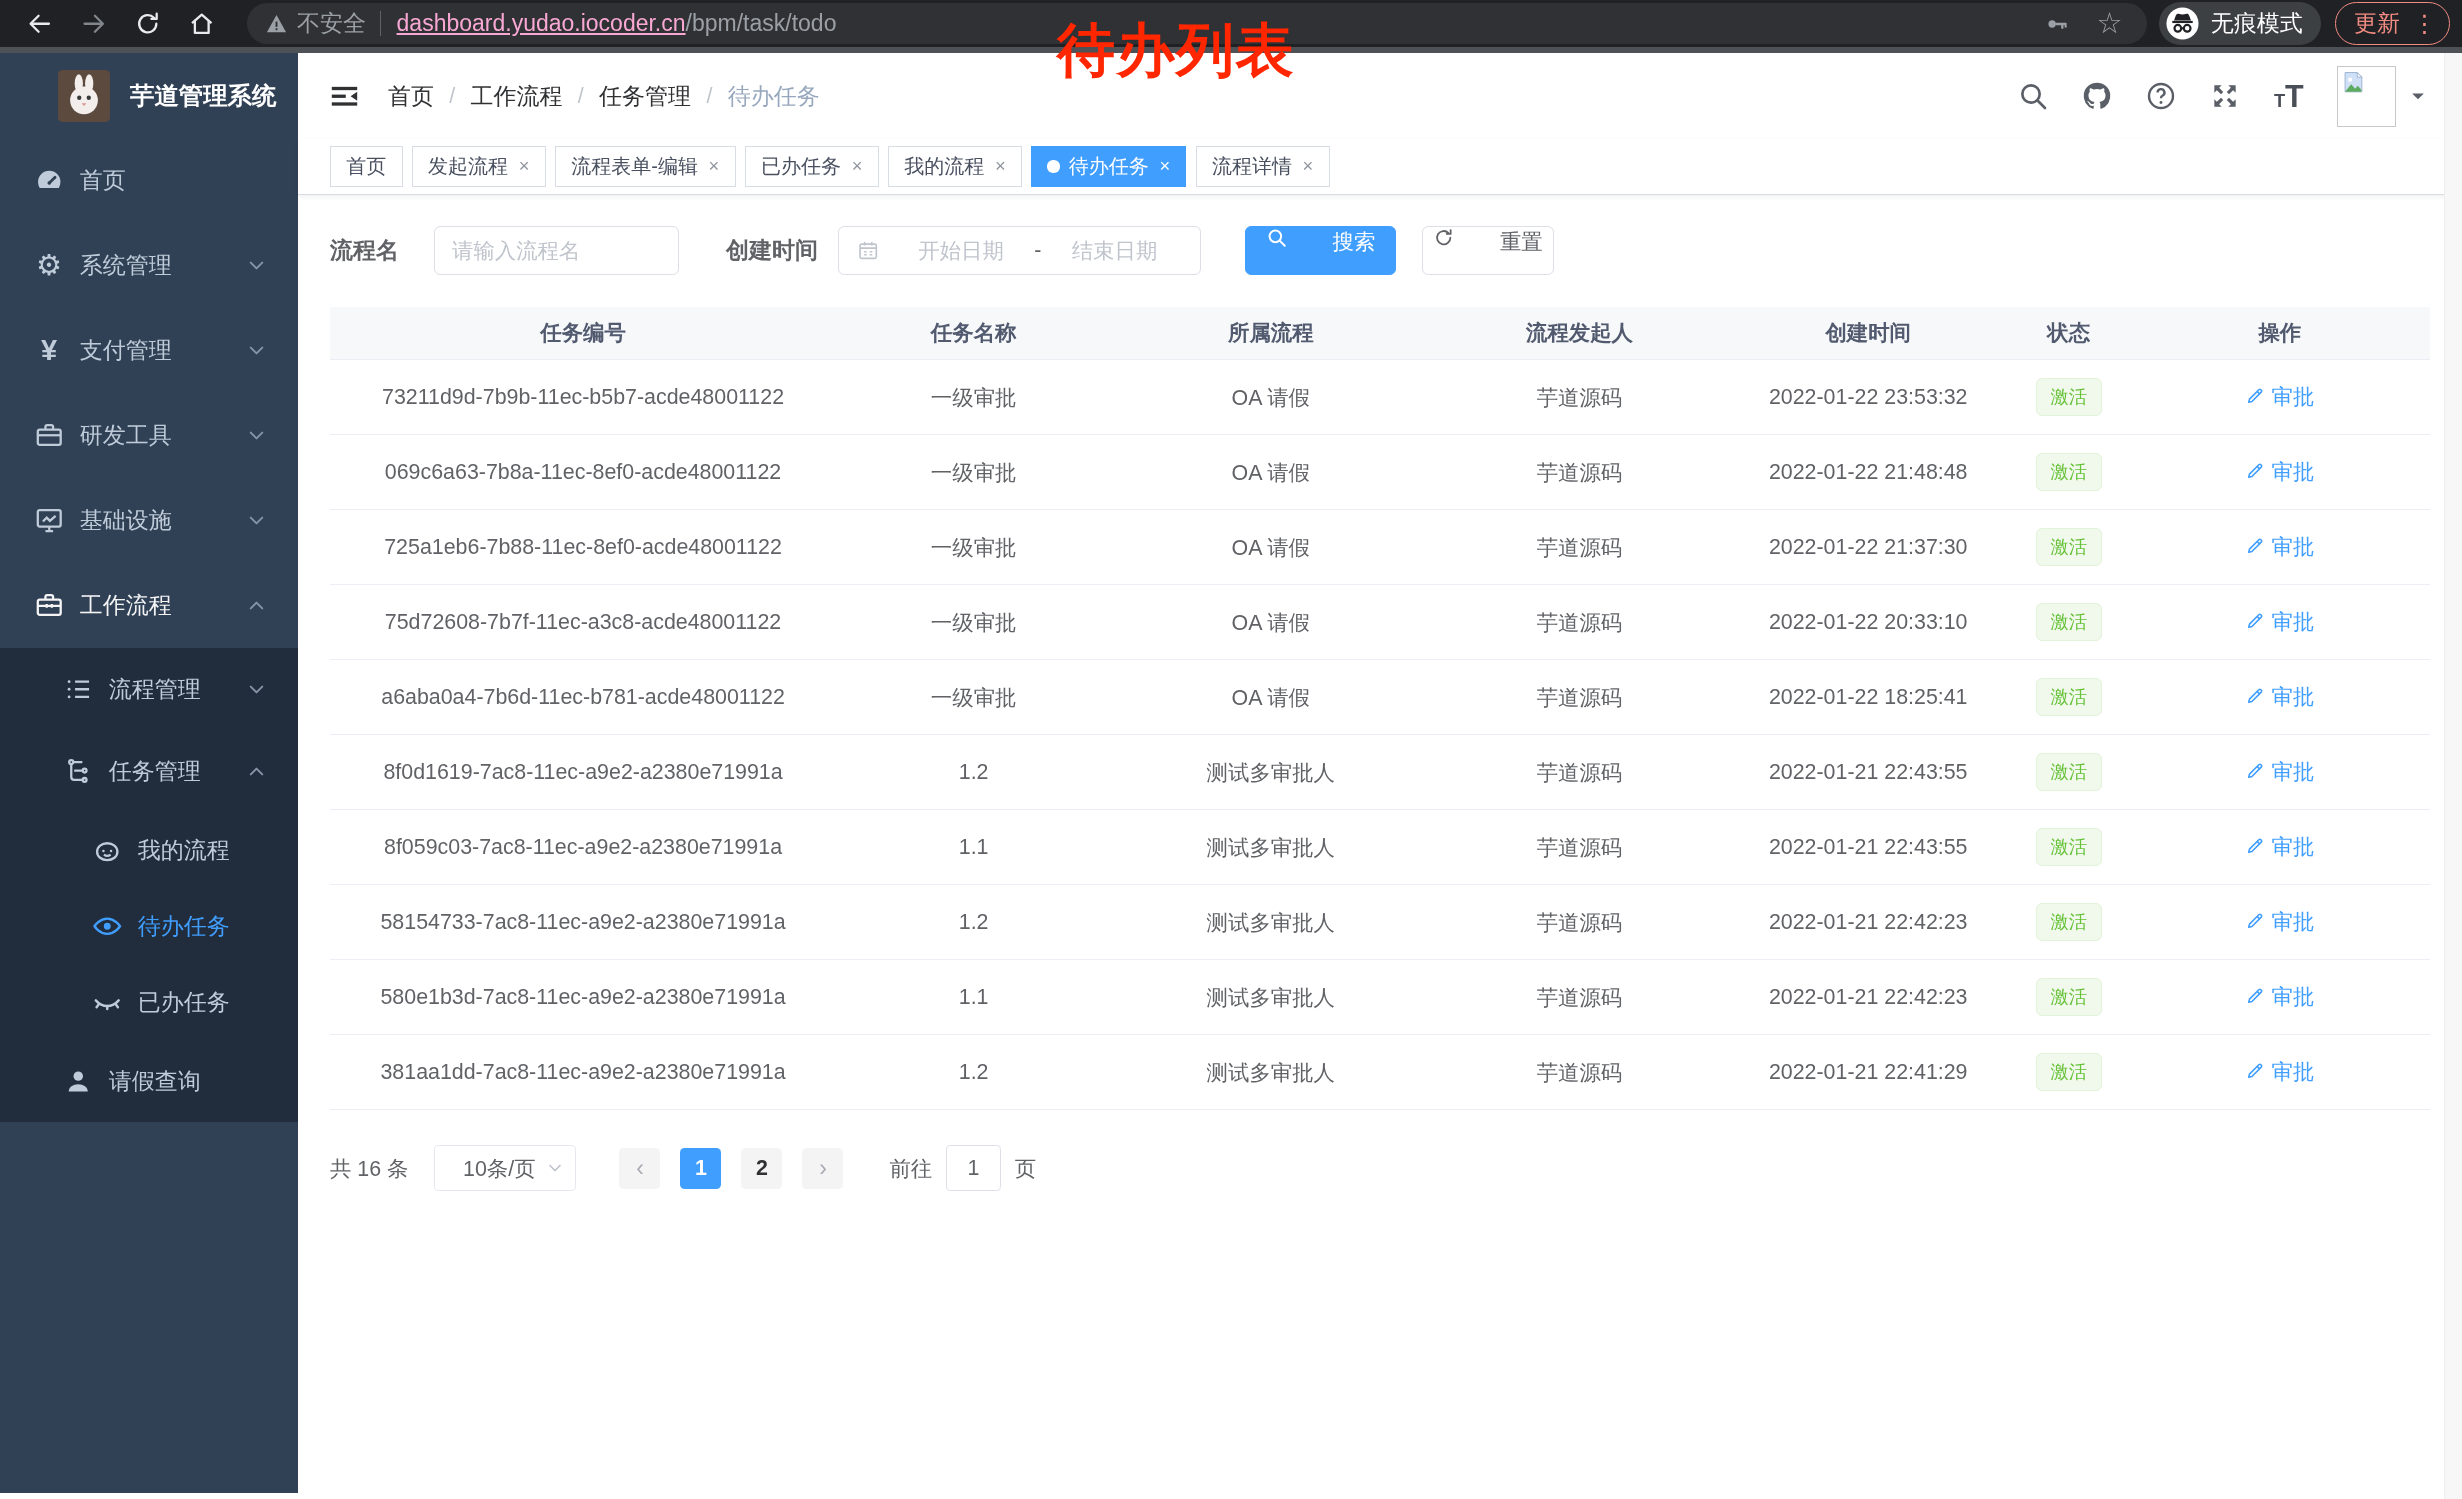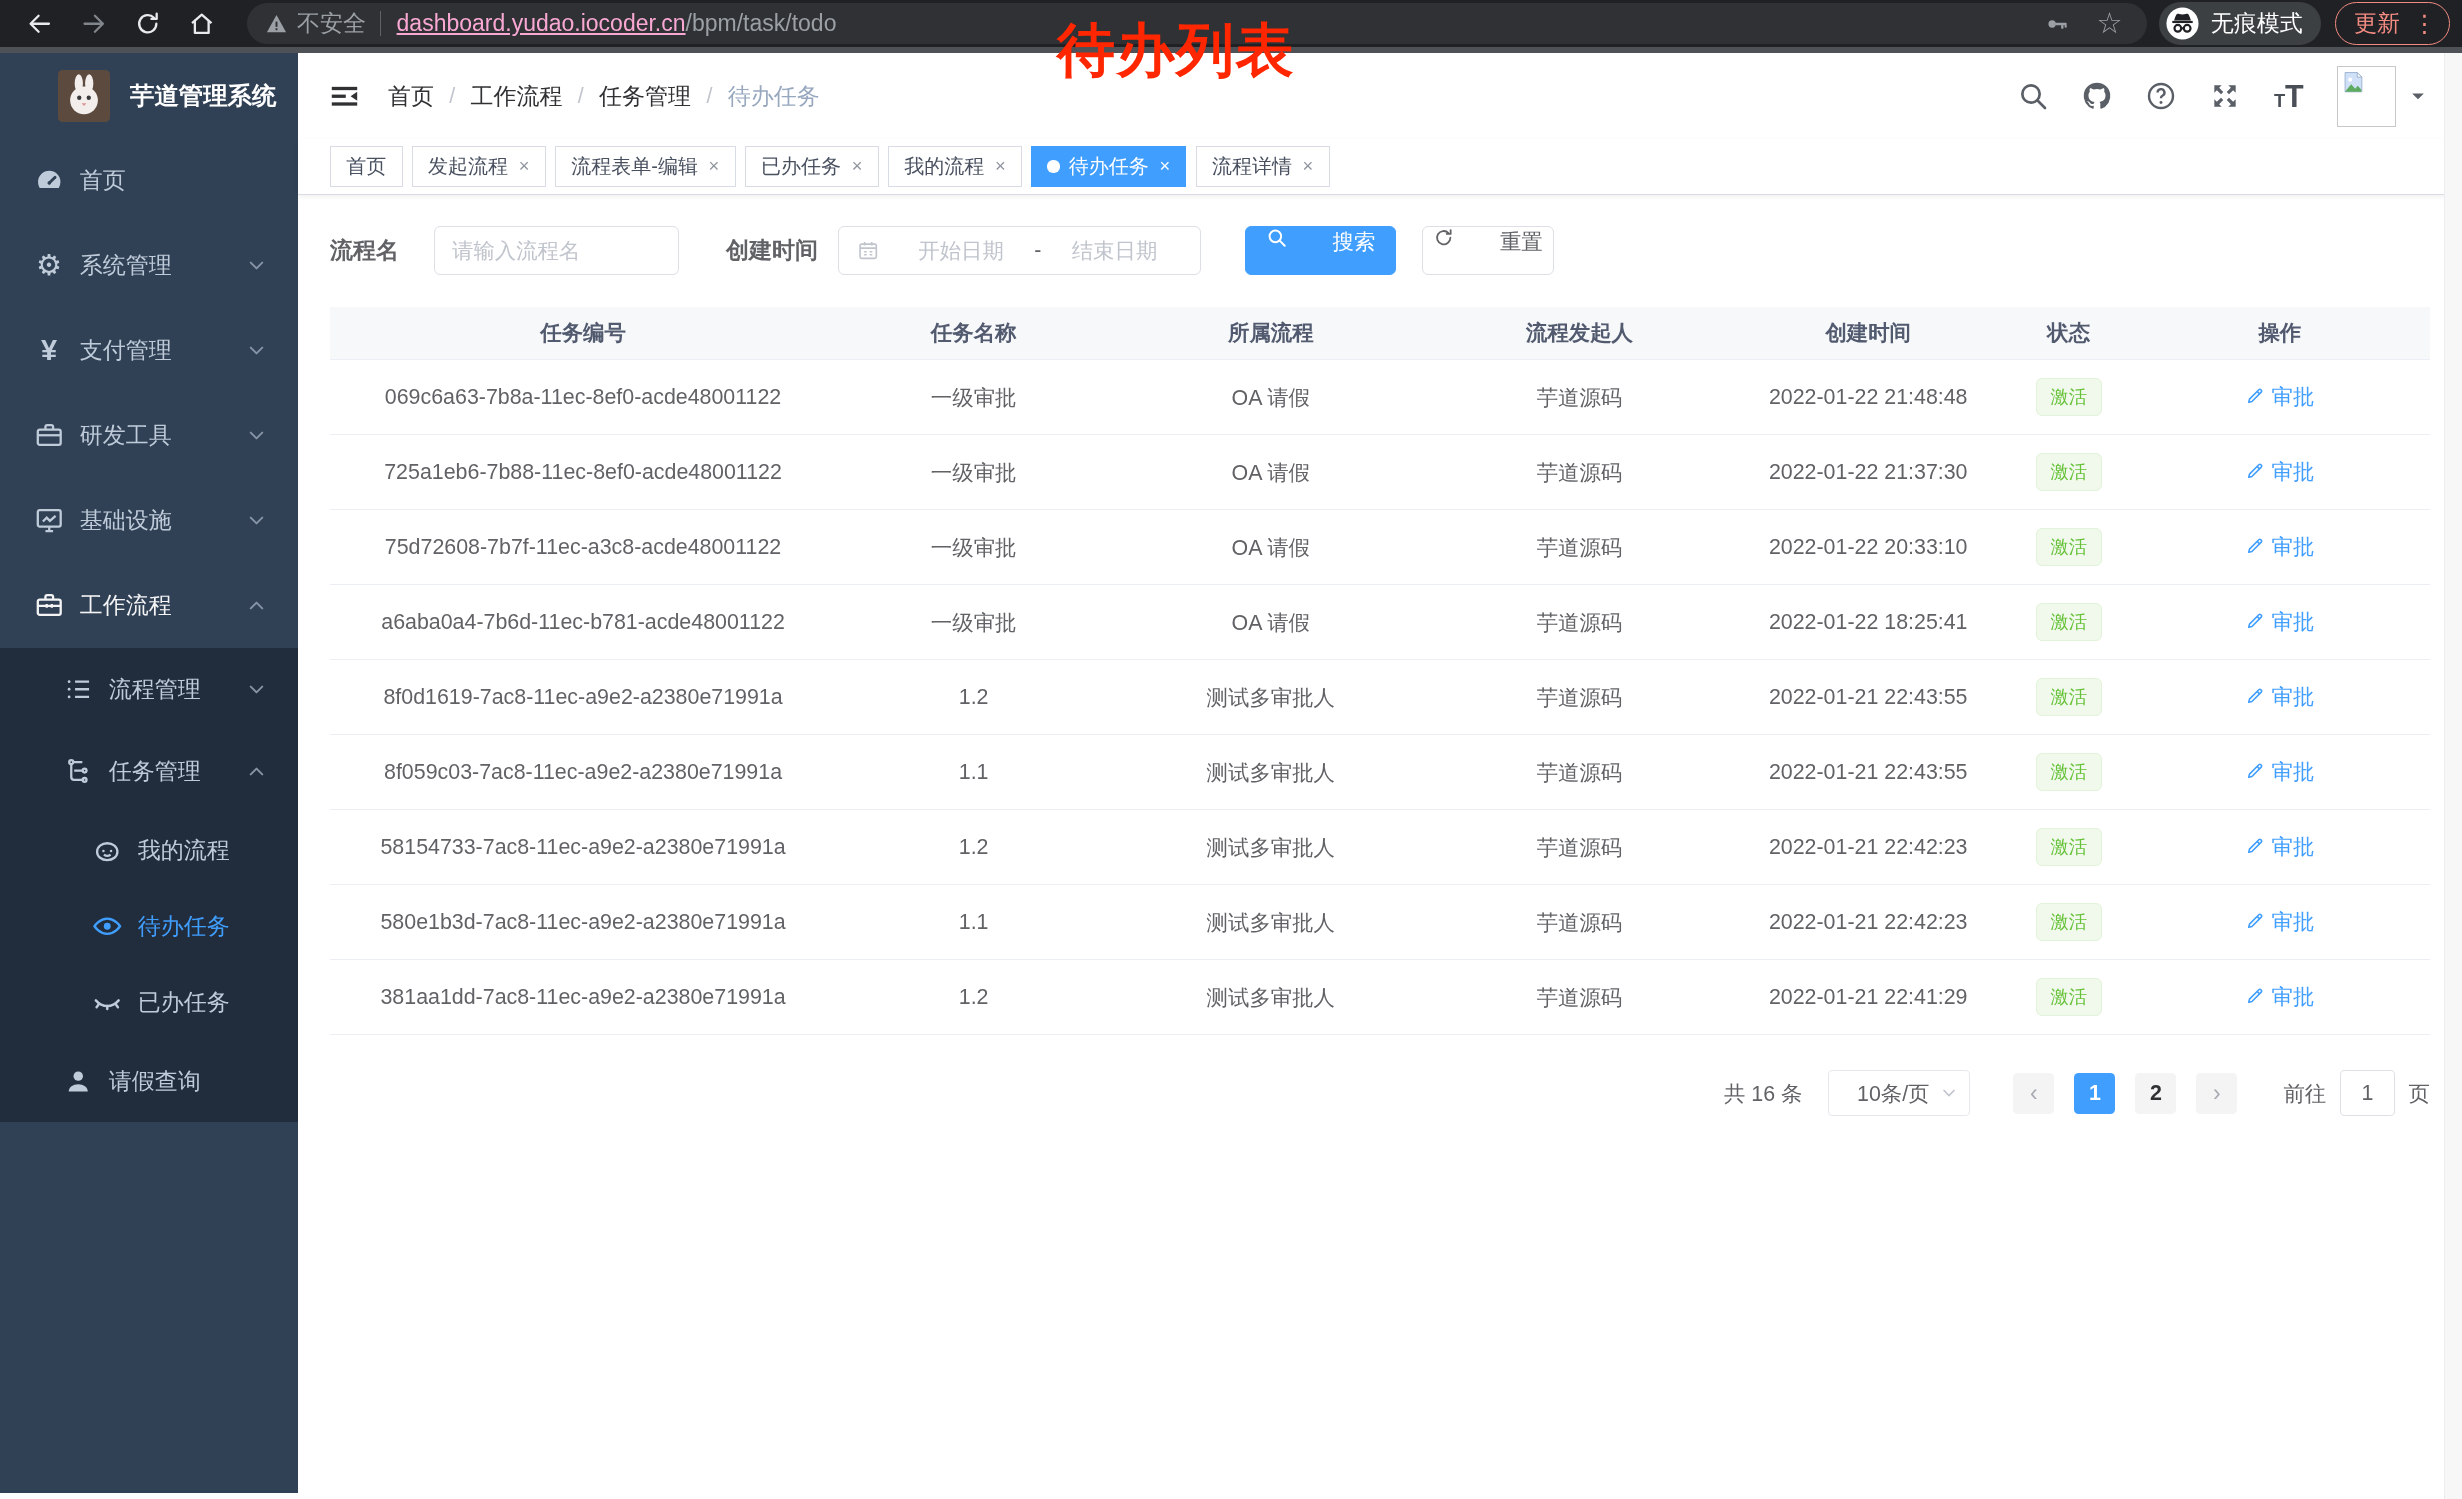--- a/index.html
+++ b/index.html
@@ -102,21 +102,21 @@
 
   table.grid { width:100%; border-collapse:collapse; table-layout:fixed; }
   table.grid th { height:53px; background:#f7f8fa; font-size:21.4px; font-weight:bold; color:#515a6e; border-bottom:0.8px solid #ebeef5; }
   table.grid td { height:75px; font-size:21.4px; color:#606266; text-align:center; border-bottom:0.8px solid #ebeef5; background:#fff; overflow:hidden; white-space:nowrap; }
   .badge { display:inline-block; padding:7.6px 13.7px; background:#f0f9eb; border:0.8px solid #e1f3d8; border-radius:6.1px; color:#67c23a; font-size:18.3px; line-height:1.1; }
   .action-link { display:inline-flex; align-items:center; color:#409eff; font-size:21.4px; cursor:pointer; text-decoration:none; }
   .action-link .pic { width:20px; height:20px; margin-right:6.1px; }
   .action-link .pic svg { width:100%; height:100%; }
 
   
-  .pagination { display:flex; align-items:center; justify-content:flex-end; margin-top:35px; font-size:21.4px; color:#606266; }
+  .pagination { display:flex; align-items:center; margin-top:35px; font-size:21.4px; color:#606266; }
   .pg-total { margin-right:26px; }
   .pg-size { width:142px; height:46px; border:0.8px solid #e4e7ed; border-radius:4.6px; display:flex; align-items:center; padding:0 10.7px 0 18.3px; color:#606266; }
   .pg-size .val { flex:1; text-align:center; }
   .pg-size .car { width:20px; height:20px; color:#c0c4cc; }
   .pg-size .car svg { width:100%; height:100%; }
   .pg-btn { width:41px; height:41px; border-radius:4.6px; background:#f4f4f5; display:flex; align-items:center; justify-content:center; font-size:21.4px; color:#303133; margin-left:20px; cursor:pointer; font-weight:bold; }
   .pg-btn.nav { color:#a8abb2; font-weight:normal; font-size:23px; }
   .pg-btn.first { margin-left:43px; }
   .pg-btn.active { background:#409eff; color:#fff; }
   .pg-goto { margin-left:46px; white-space:nowrap; }
@@ -504,20 +504,35 @@
                 <th>任务名称</th>
                 <th>所属流程</th>
                 <th>流程发起人</th>
                 <th>创建时间</th>
                 <th>状态</th>
                 <th>操作</th>
               </tr>
             </thead>
           <tbody id="tbody">
               <tr>
+                <td>73211d9d-7b9b-11ec-b5b7-acde48001122</td>
+                <td>一级审批</td>
+                <td>OA 请假</td>
+                <td>芋道源码</td>
+                <td>2022-01-22 23:53:32</td>
+                <td><span class="badge">激活</span></td>
+                <td><a class="action-link">
+                    <span class="pic"><svg viewBox="0 0 24 24" fill="none" stroke="currentColor" stroke-width="1.9" stroke-linejoin="round">
+                        <path d="M4.5 19.5l.9-3.8L16.6 4.5a1.7 1.7 0 0 1 2.4 0l.5.5a1.7 1.7 0 0 1 0 2.4L8.3 18.6l-3.8.9z"></path>
+                        <path d="M14.5 6.5l3 3"></path>
+                      </svg></span>
+                    <span>审批</span>
+                  </a></td>
+              </tr>
+              <tr>
                 <td>069c6a63-7b8a-11ec-8ef0-acde48001122</td>
                 <td>一级审批</td>
                 <td>OA 请假</td>
                 <td>芋道源码</td>
                 <td>2022-01-22 21:48:48</td>
                 <td><span class="badge">激活</span></td>
                 <td><a class="action-link">
                     <span class="pic"><svg viewBox="0 0 24 24" fill="none" stroke="currentColor" stroke-width="1.9" stroke-linejoin="round">
                         <path d="M4.5 19.5l.9-3.8L16.6 4.5a1.7 1.7 0 0 1 2.4 0l.5.5a1.7 1.7 0 0 1 0 2.4L8.3 18.6l-3.8.9z"></path>
                         <path d="M14.5 6.5l3 3"></path>

